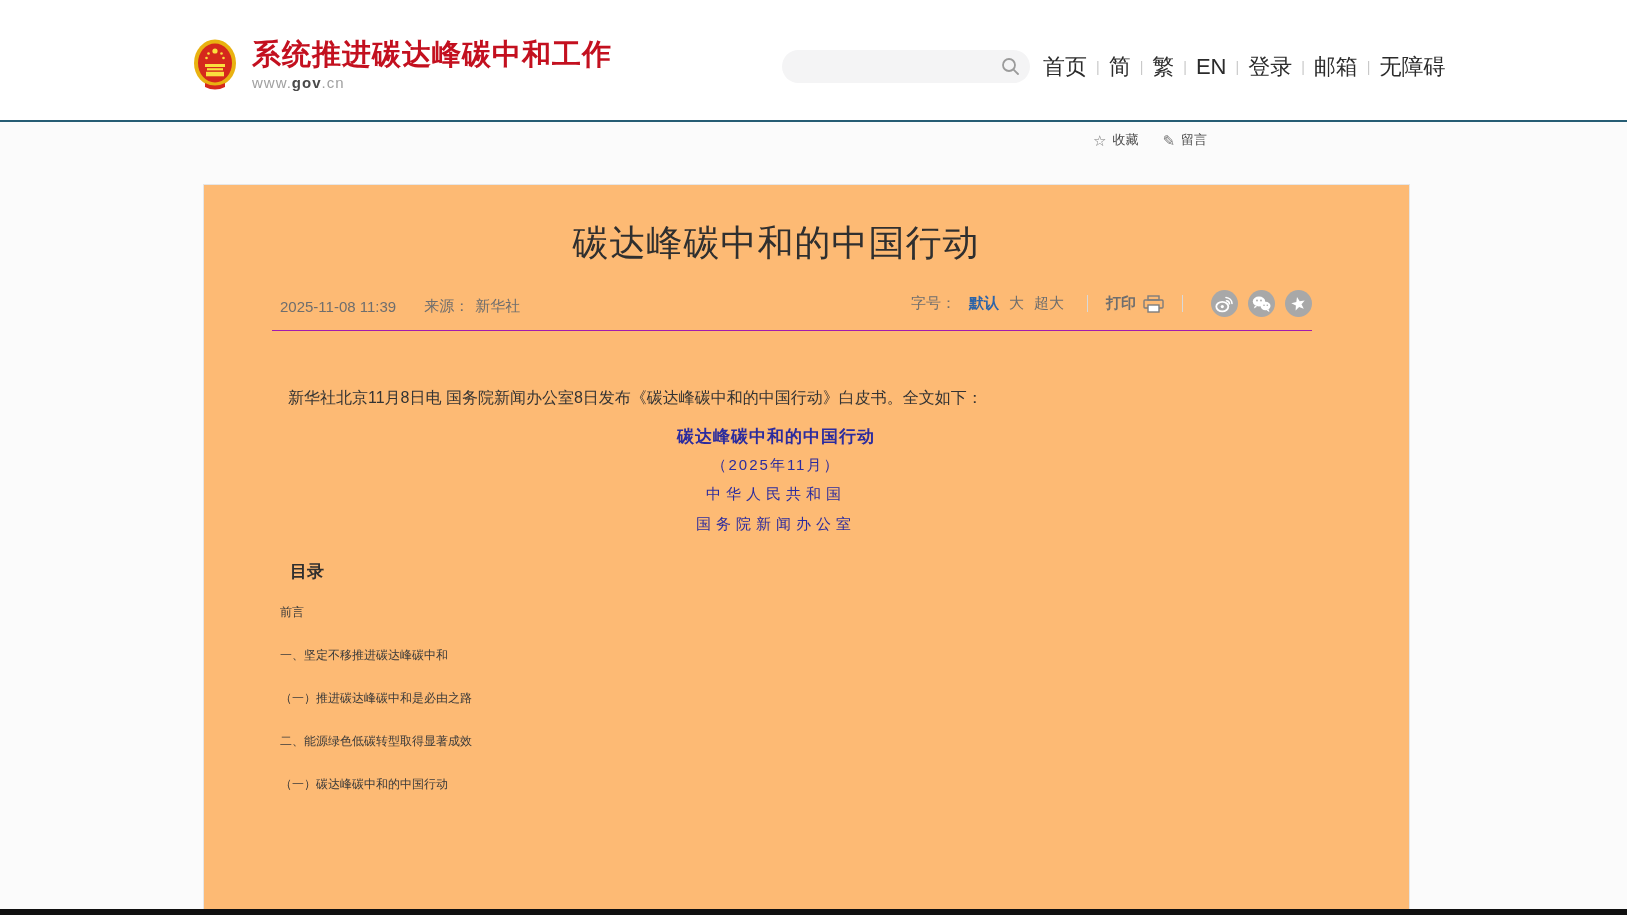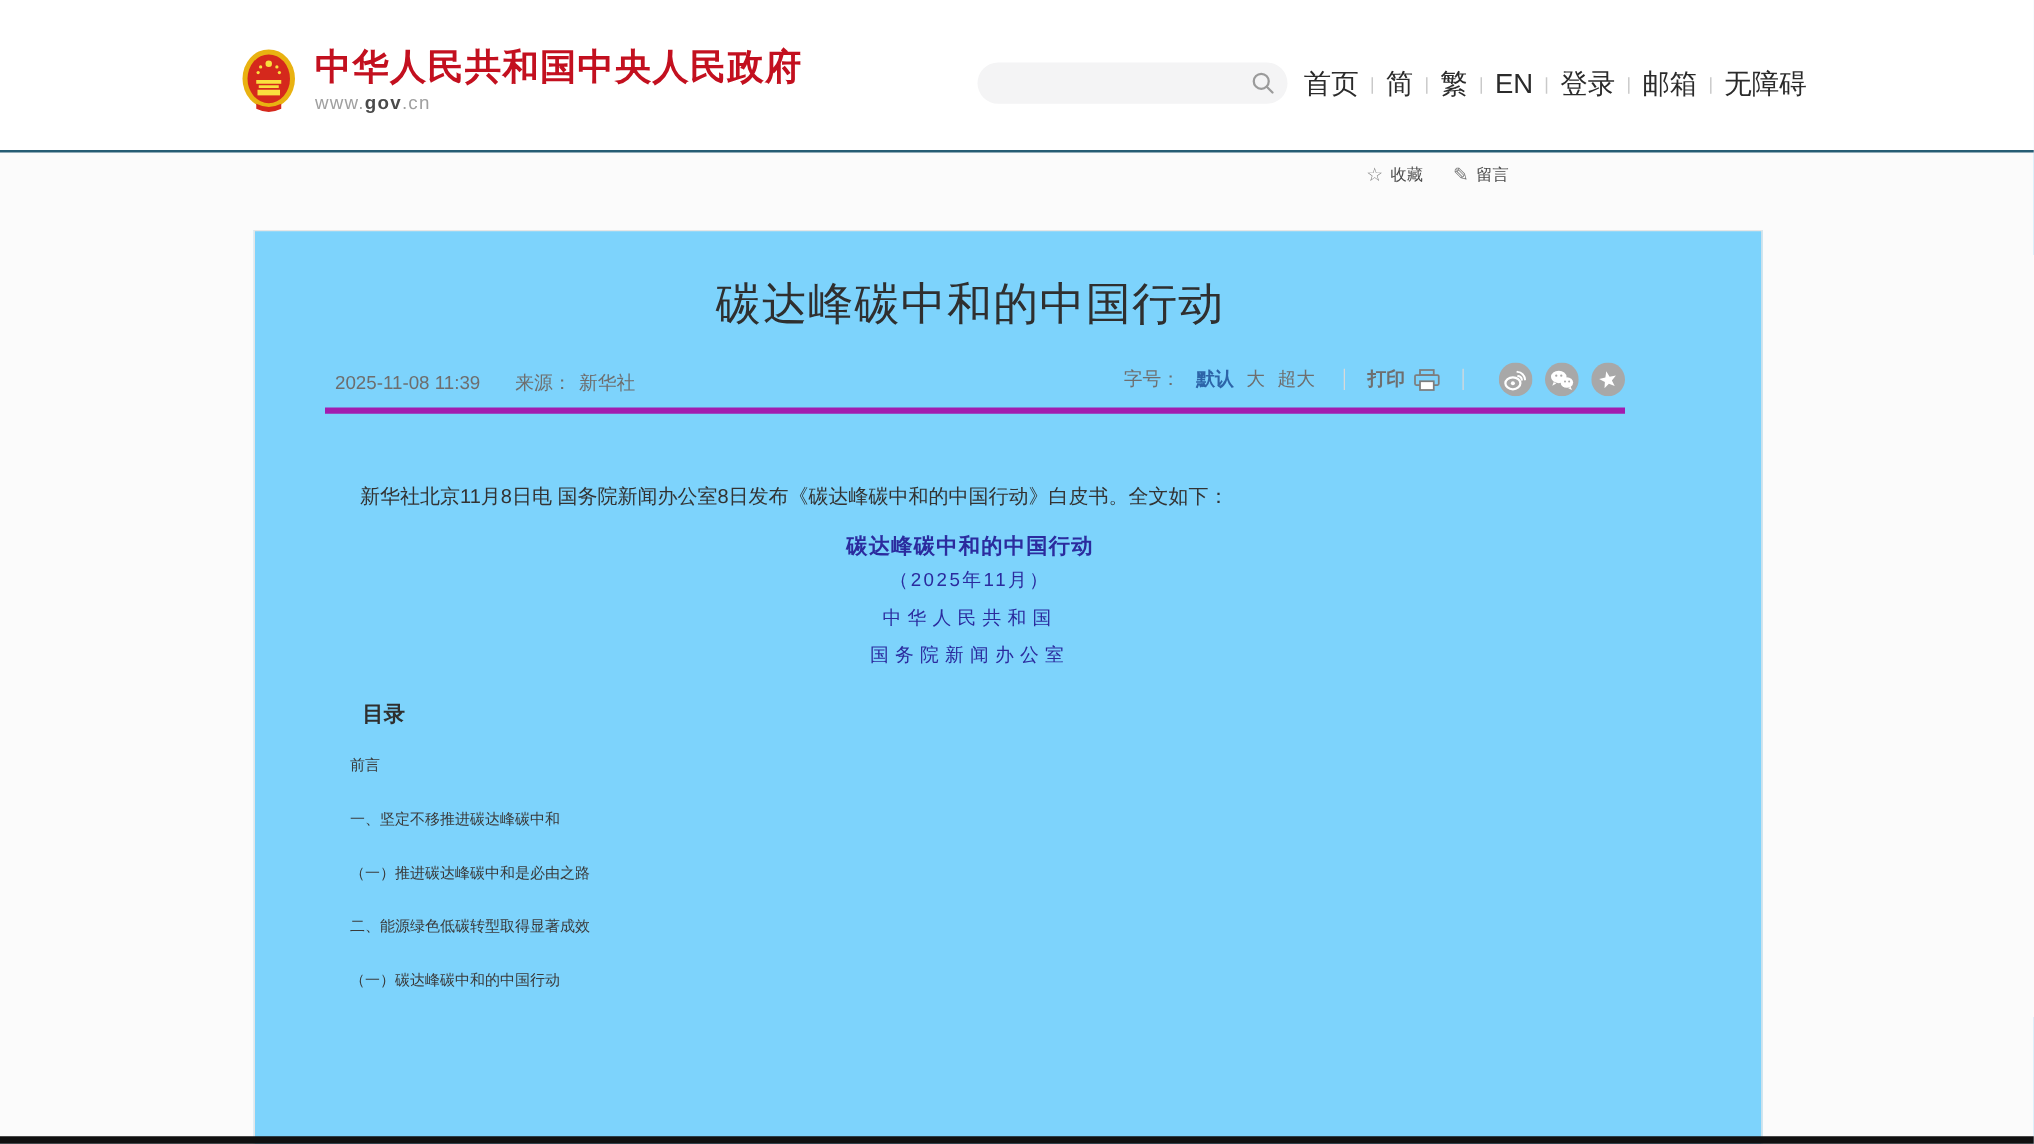--- a/index.html
+++ b/index.html
@@ -41,29 +41,29 @@
   
   .quickbar{
     position:absolute;left:1093px;top:131px;display:flex;align-items:center;
     font-size:13px;color:#4a4a4a;
   }
   .quickbar .qb-item{display:flex;align-items:center;cursor:pointer;margin-right:24px;}
   .quickbar .qb-icon{font-size:15px;color:#7a7a7a;margin-right:6px;line-height:15px;}
   
   .card{
     position:absolute;left:203px;top:184px;width:1207px;height:731px;
-    background:#7dd3fc;border:1px solid #e6e6e6;border-bottom:none;box-sizing:border-box;
+    background:#fdba74;border:1px solid #e6e6e6;border-bottom:none;box-sizing:border-box;
   }
   .art-title{
     position:absolute;left:52px;top:34px;width:1040px;text-align:center;
     font-size:36px;font-weight:500;color:#2f2f2f;letter-spacing:1px;margin:0;
   }
   .meta{
-    position:absolute;left:56px;top:100px;width:1040px;height:46px;
-    border-bottom:5px solid #a21caf;box-sizing:border-box;
+    position:absolute;left:68px;top:100px;width:1040px;height:46px;
+    border-bottom:1px solid #a21caf;box-sizing:border-box;
     font-size:15px;color:#6e6e6e;
   }
   .meta-left{position:absolute;left:8px;top:12px;display:flex;align-items:center;}
   .meta-date{margin-right:28px;}
   .meta-src-label{margin-right:6px;}
   .meta-right{position:absolute;right:0;top:5px;display:flex;align-items:center;}
   .fs-label{margin-right:8px;}
   .fs-opt{margin:0 5px;cursor:pointer;color:#6e6e6e;}
   .fs-opt.sel{color:#2d64a8;font-weight:bold;}
   .meta-div{width:1px;height:17px;background:#d9d9d9;margin:0 18px;}
@@ -108,21 +108,21 @@
       <circle cx="16.5" cy="15.5" r="1.3" fill="#fadf3e"></circle>
       <circle cx="29.5" cy="15.5" r="1.3" fill="#fadf3e"></circle>
       <circle cx="14.5" cy="20" r="1.3" fill="#fadf3e"></circle>
       <circle cx="31.5" cy="20" r="1.3" fill="#fadf3e"></circle>
       <rect x="13" y="26" width="20" height="3" fill="#fadf3e"></rect>
       <rect x="15" y="30.2" width="16" height="2.2" fill="#fadf3e"></rect>
       <rect x="14" y="33.8" width="18" height="4.5" fill="#fadf3e"></rect>
       <path d="M13 45 Q23 50 33 45 L33 49 Q23 54 13 49 Z" fill="#d5281c"></path>
     </svg>
     <div class="logo-text">
-      <div class="site-title">中华人民共和国中央人民政府</div>
+      <div class="site-title">系统推进碳达峰碳中和工作</div>
       <div class="site-url"><span>www.</span><span class="gov">gov</span><span>.cn</span></div>
     </div>
   </div>
 
   <div class="search">
     <input type="text" placeholder="" style="">
     <span class="mag">
       <svg width="19" height="19" viewBox="0 0 19 19">
         <circle cx="8" cy="8" r="6" fill="none" stroke="#9b9b9b" stroke-width="1.8"></circle>
         <line x1="12.6" y1="12.6" x2="17" y2="17" stroke="#9b9b9b" stroke-width="1.8" stroke-linecap="round"></line>

